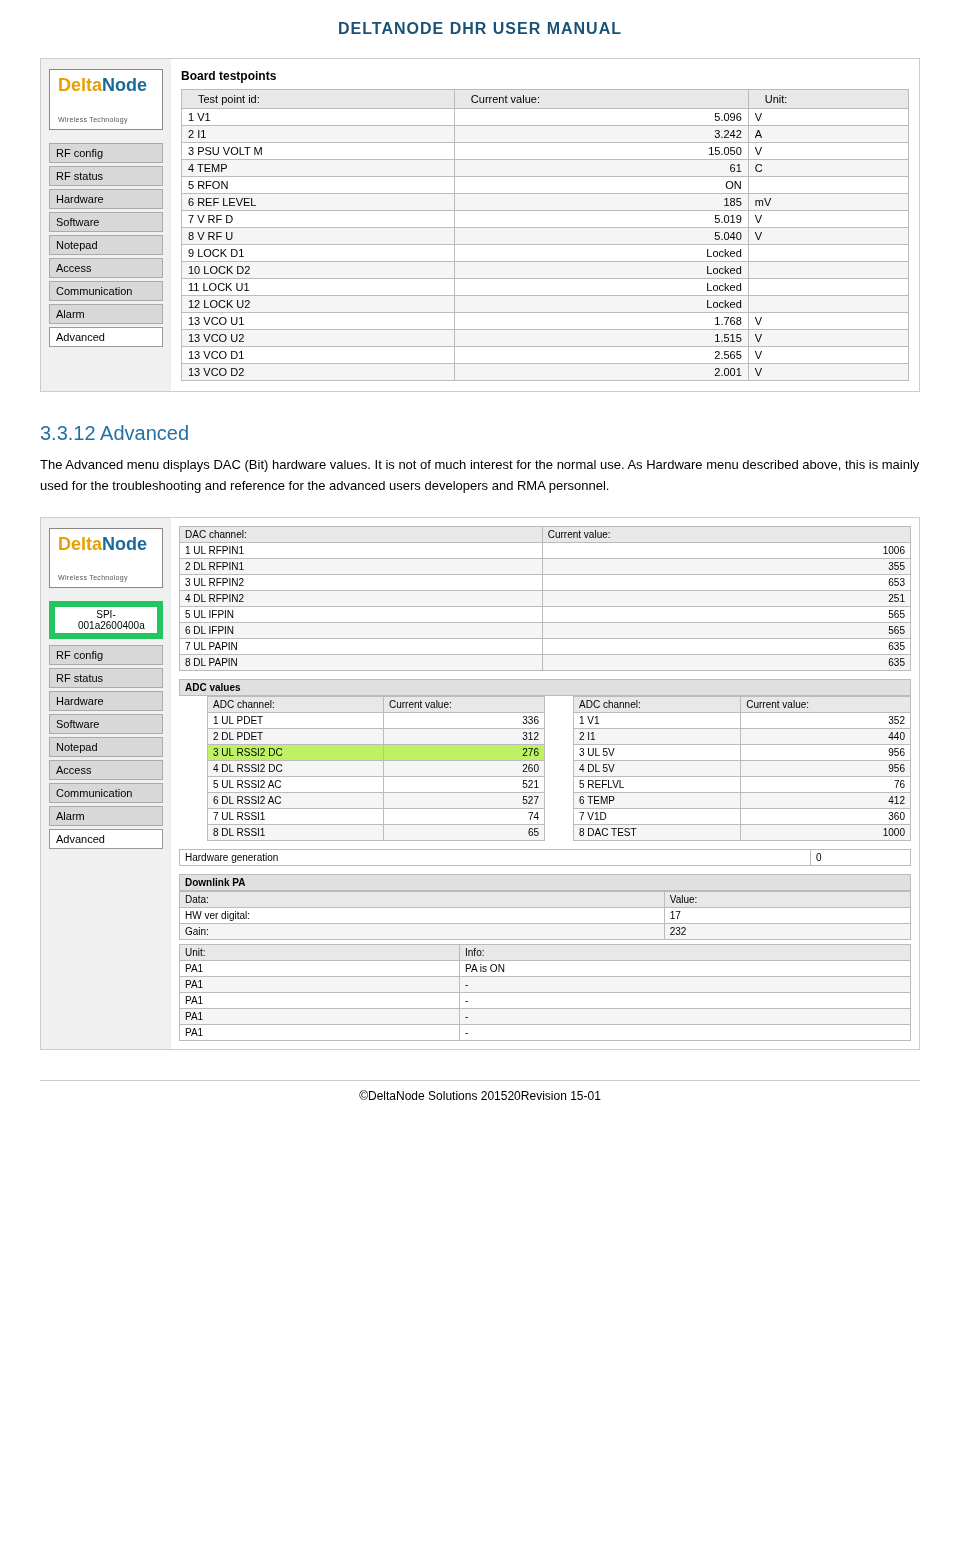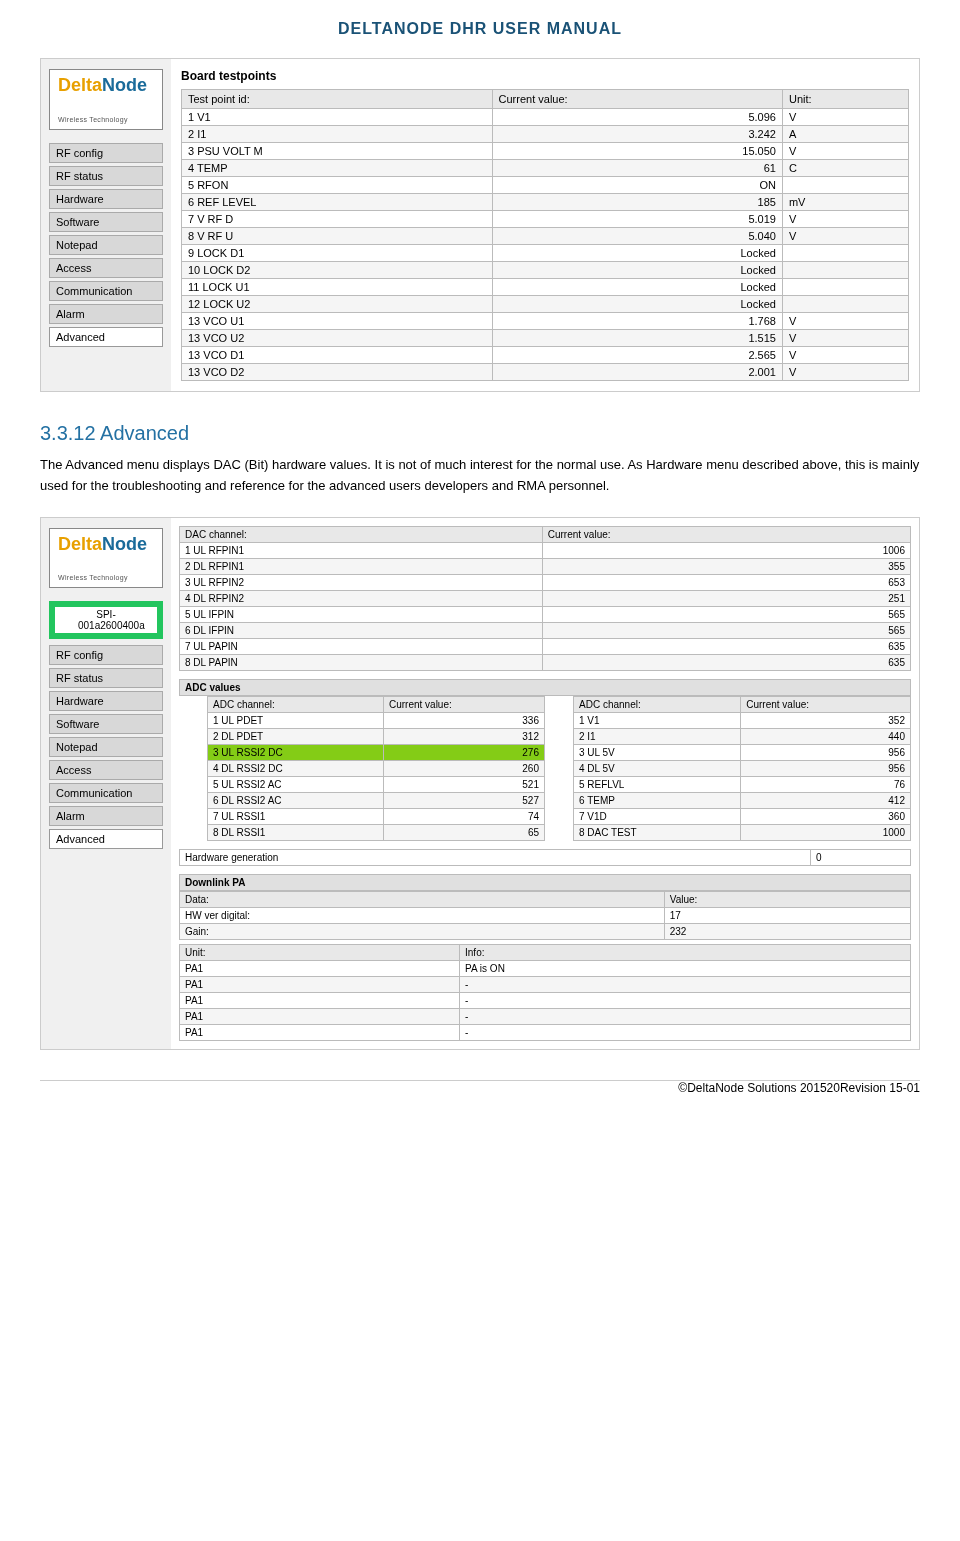--- a/index.html
+++ b/index.html
@@ -85,21 +85,21 @@
       margin-bottom: 6px;
     }
     table.data-table {
       border-collapse: collapse;
       width: 100%;
       font-size: 11px;
     }
     table.data-table th {
       background: #e8e8e8;
       border: 1px solid #bbb;
-      padding: 3px 6px;
+      padding: 3px 16px;
       text-align: left;
       font-weight: normal;
       margin-top: 20px;
     }
     table.data-table td {
       border: 1px solid #bbb;
       padding: 2px 6px;
     }
     table.data-table tr:nth-child(odd) td { background: #fff; }
     table.data-table tr:nth-child(even) td { background: #f5f5f5; }
@@ -110,22 +110,23 @@
       margin: 20px 0 10px 0;
       font-weight: normal;
     }
     .body-text {
       font-size: 13px;
       line-height: 1.6;
       margin-bottom: 20px;
     }
     .footer {
       display: flex;
-      justify-content: flex-end;
+      justify-content: center;
       border-top: 1px solid #ccc;
+      padding-top: 8px;
       margin-top: 23px;
       font-size: 12px;
     }
     
     .screenshot2-sidebar {
       width: 130px;
       min-width: 130px;
       padding: 10px 8px;
       background: #f0f0f0;
       display: flex;
@@ -390,21 +391,21 @@
             </thead>
             <tbody id="adc-left-body">
                 <tr style="background: rgb(255, 255, 255);">
                   <td>1 UL PDET</td>
                   <td class="num">336</td>
                 </tr>
                 <tr style="background: rgb(245, 245, 245);">
                   <td>2 DL PDET</td>
                   <td class="num">312</td>
                 </tr>
-                <tr style="background: #84cc16;">
+                <tr style="background: #bef264;">
                   <td>3 UL RSSI2 DC</td>
                   <td class="num">276</td>
                 </tr>
                 <tr style="background: rgb(245, 245, 245);">
                   <td>4 DL RSSI2 DC</td>
                   <td class="num">260</td>
                 </tr>
                 <tr style="background: rgb(255, 255, 255);">
                   <td>5 UL RSSI2 AC</td>
                   <td class="num">521</td>

